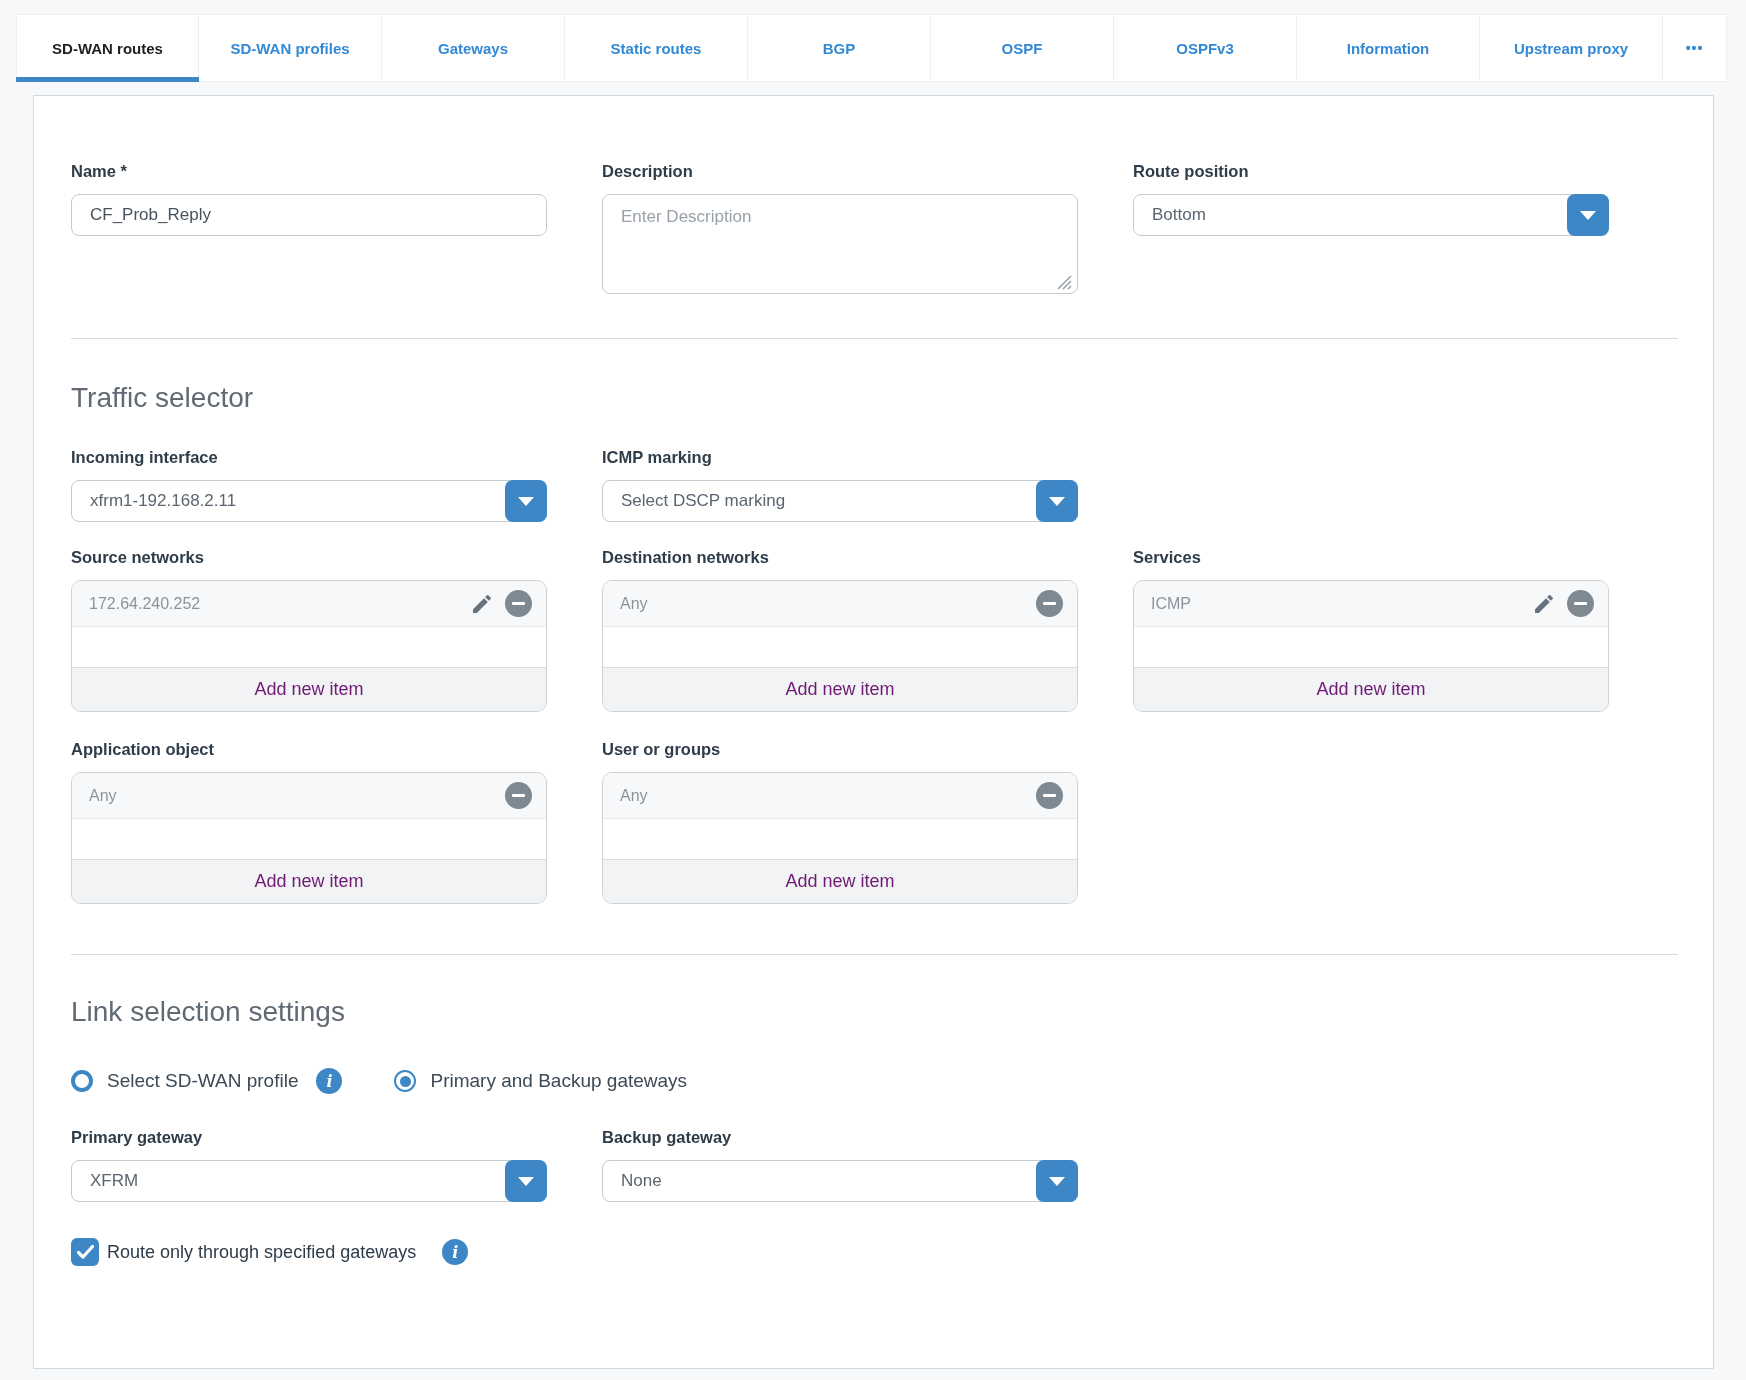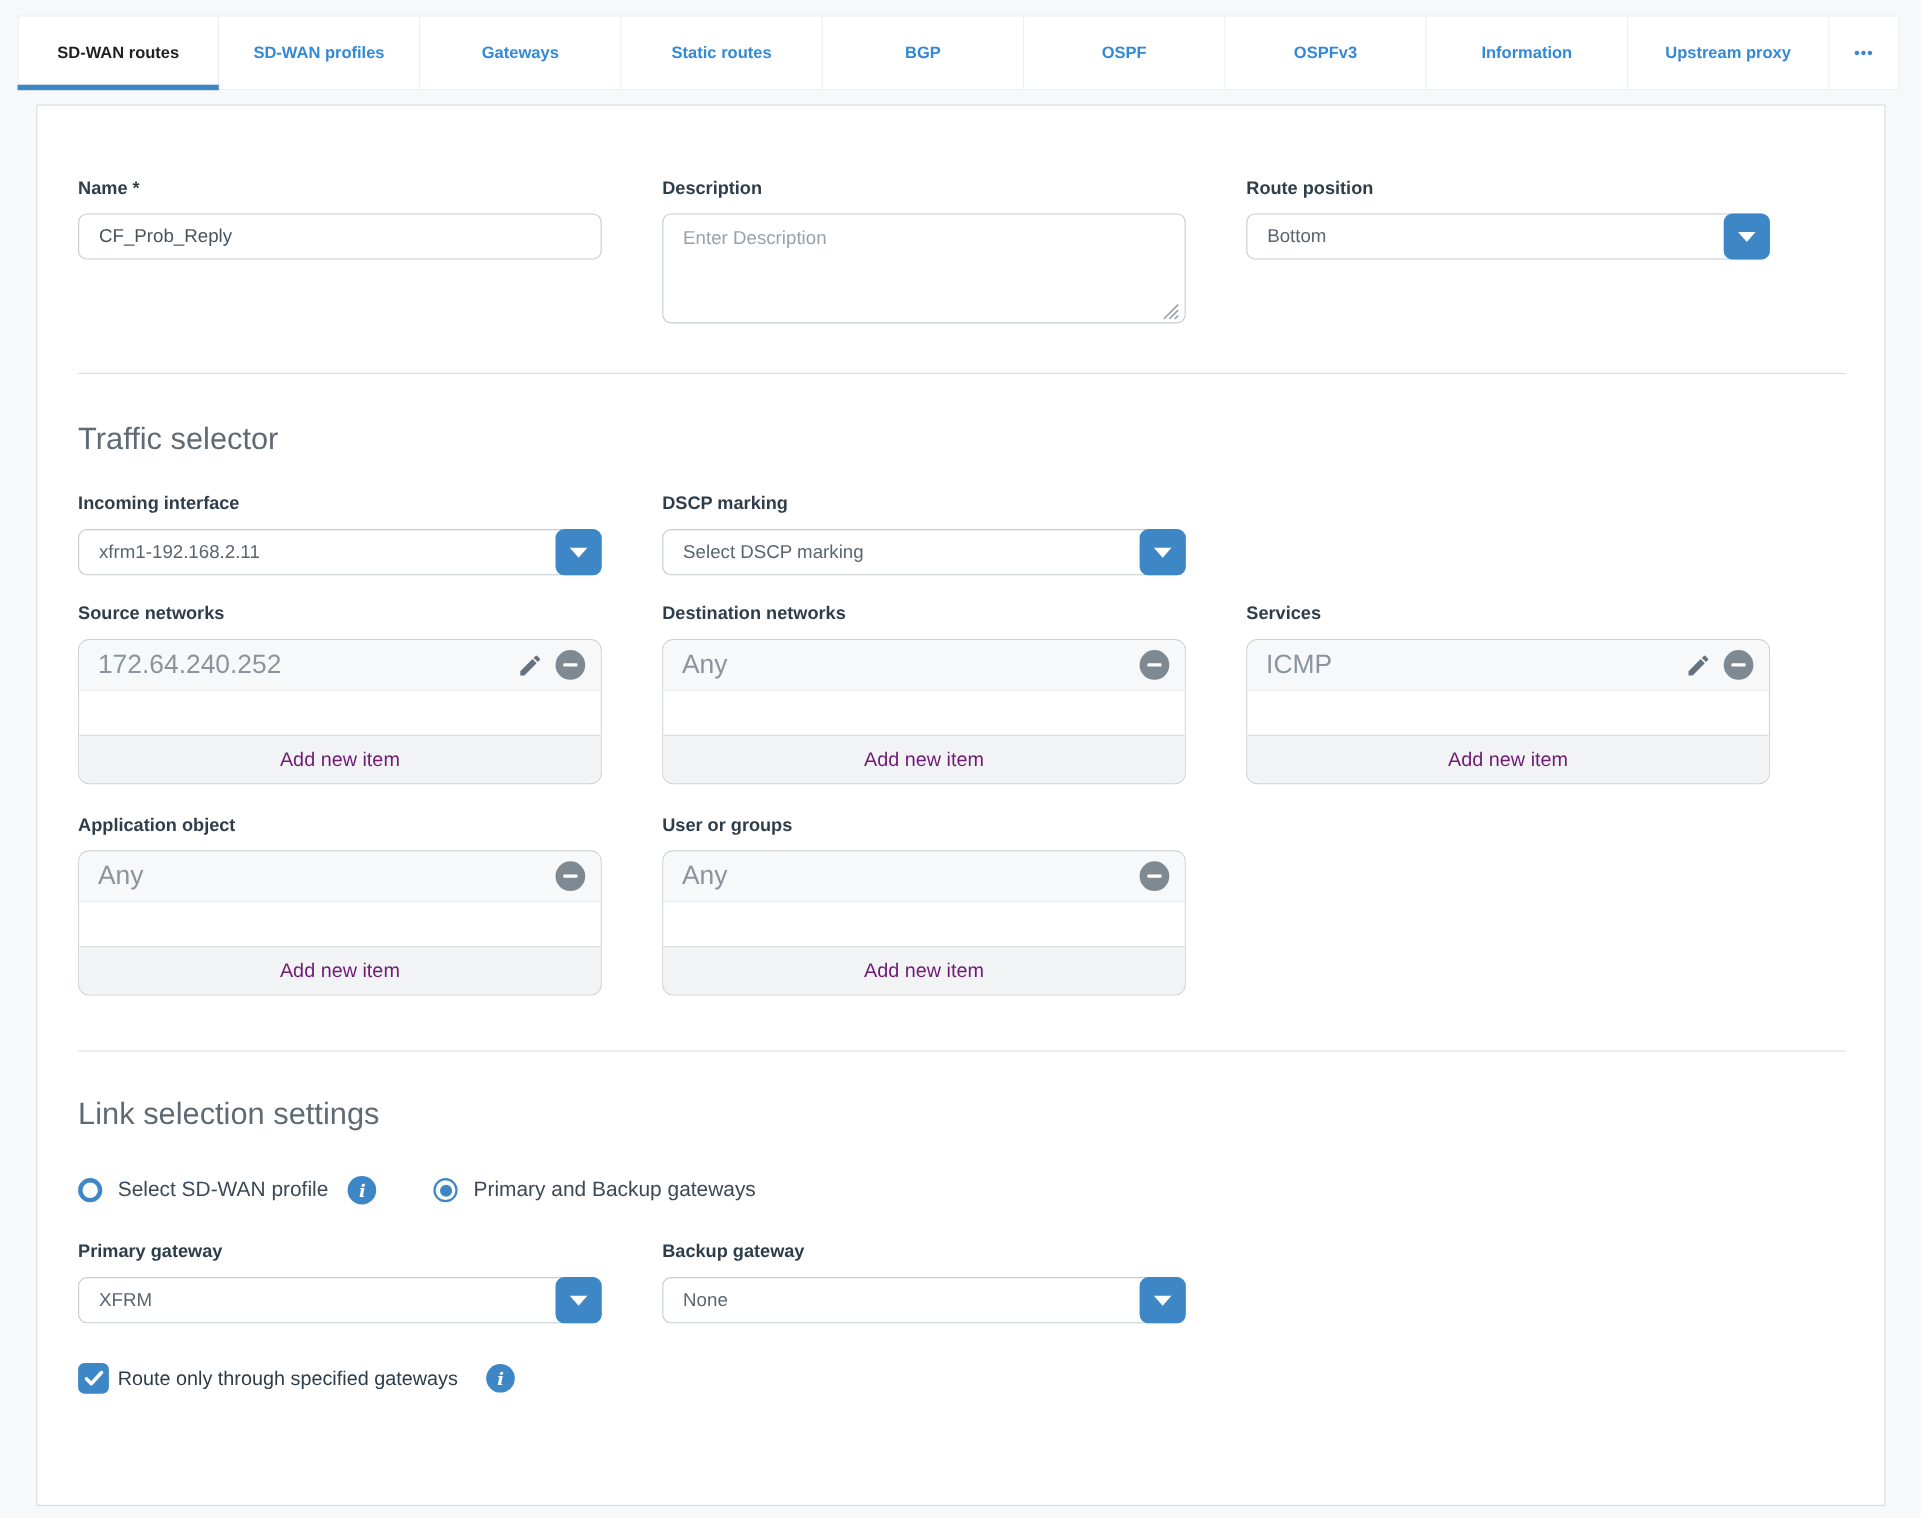--- a/index.html
+++ b/index.html
@@ -156,21 +156,21 @@
     background: #fff;
     overflow: hidden;
   }
   .listbox .item {
     height: 46px;
     background: #f7f8f9;
     border-bottom: 1px solid #e7eaec;
     display: flex;
     align-items: center;
     padding: 0 14px 0 17px;
-    font-size: 24px;
+    font-size: 16px;
     color: #8b949d;
   }
   .listbox .item .itm-text { flex: 1 1 auto; }
   .listbox .spacer { height: 40px; background: #fff; }
   .listbox .addrow {
     height: 44px;
     background: #f1f3f5;
     border-top: 1px solid #d9dde0;
     display: flex;
     align-items: center;
@@ -297,21 +297,21 @@
 
   <div class="row mt-h">
     <div class="col">
       <span class="field-label">Incoming interface</span>
       <div class="select">
         <span>xfrm1-192.168.2.11</span>
         <span class="dd-btn"></span>
       </div>
     </div>
     <div class="col">
-      <span class="field-label">DSCP marking</span>
+      <span class="field-label">ICMP marking</span>
       <div class="select">
         <span>Select DSCP marking</span>
         <span class="dd-btn"></span>
       </div>
     </div>
   </div>
 
   <div class="row mt-boxes1">
     <div class="col">
       <span class="field-label">Source networks</span>

